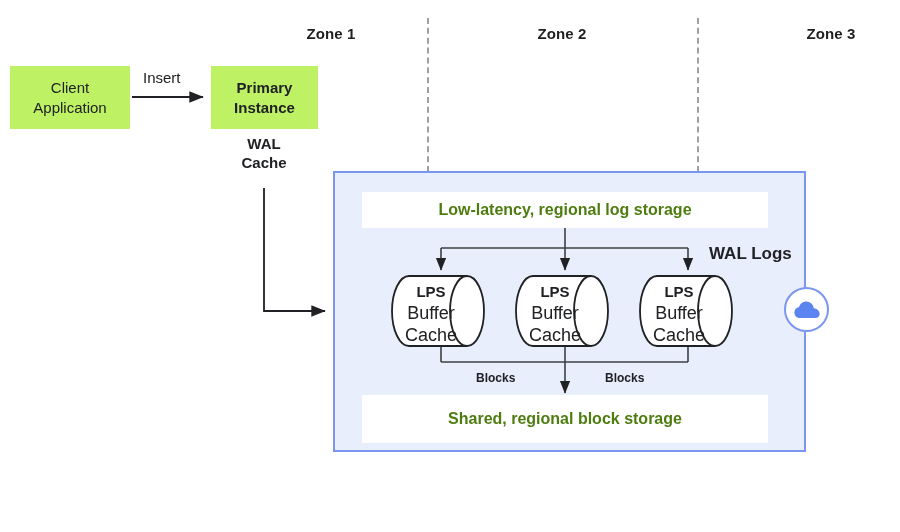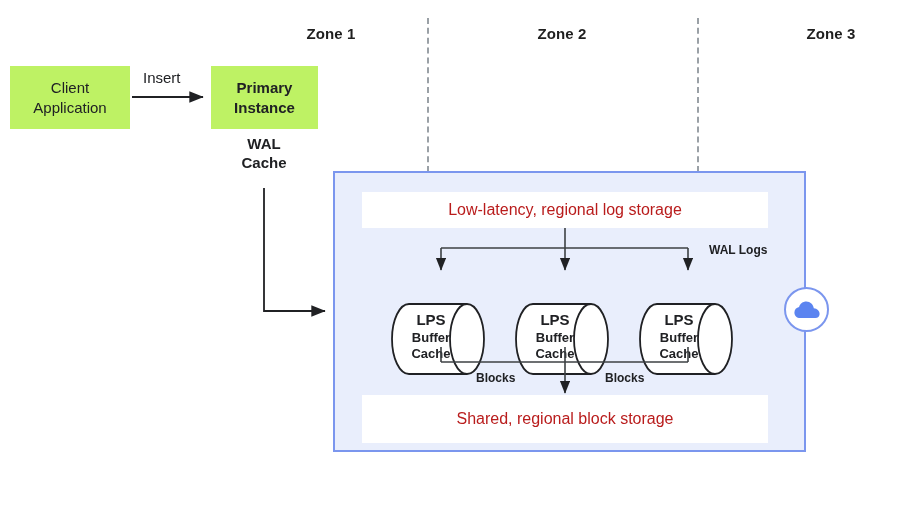--- a/index.html
+++ b/index.html
@@ -68,21 +68,21 @@
     color: #202124;
     white-space: nowrap;
     line-height: 1.28;
     text-align: center;
   }
   #insert-label { left: 143px; top: 68px; font-size: 15px; font-weight: 400; }
   #wal-logs-left-label {
     left: 264px; top: 134px; transform: translateX(-50%);
     font-size: 15px; font-weight: 700;
   }
-  #wal-logs-right-label { left: 709px; top: 243px; font-size: 12px; font-weight: 700; }
+  #wal-logs-right-label { left: 709px; top: 243px; font-size: 17px; font-weight: 700; }
   #blocks-left-label  { left: 476px; top: 371px; font-size: 12px; font-weight: 700; }
   #blocks-right-label { left: 605px; top: 371px; font-size: 12px; font-weight: 700; }
 
   
   #storage-service-container {
     position: absolute;
     left: 333px; top: 171px;
     width: 473px; height: 281px;
     background: #e9eefc;
     border: 2px solid #7b96ee;
@@ -90,40 +90,40 @@
   }
 
   
   .white-bar {
     position: absolute;
     background: #ffffff;
     display: flex;
     align-items: center;
     justify-content: center;
     font-size: 16px;
-    font-weight: 400;
-    color: #b91c1c;
+    font-weight: 700;
+    color: #4d7c0f;
     white-space: nowrap;
   }
   #log-storage-bar   { left: 362px; top: 192px; width: 406px; height: 36px; }
   #block-storage-bar { left: 362px; top: 395px; width: 406px; height: 48px; }
 
   
-  .lps-cylinder { position: absolute; width: 102px; height: 72px; margin-top: 28px; }
+  .lps-cylinder { position: absolute; width: 102px; height: 72px; }
   .lps-cylinder svg { position: absolute; left: 0; top: 0; }
   .lps-text {
     position: absolute;
     left: 10px; top: 8px;
     width: 60px;
     text-align: center;
     color: #202124;
     line-height: 1.25;
   }
   .lps-title { font-size: 15px; font-weight: 700; }
-  .lps-sub   { font-size: 13px; font-weight: 700; }
+  .lps-sub   { font-size: 18px; font-weight: 400; }
   #lps-node-1 { left: 391px; top: 275px; }
   #lps-node-2 { left: 515px; top: 275px; }
   #lps-node-3 { left: 639px; top: 275px; }
 
   
   #cloud-badge {
     position: absolute;
     left: 784px; top: 287px;
     width: 45px; height: 45px;
     border-radius: 50%;

